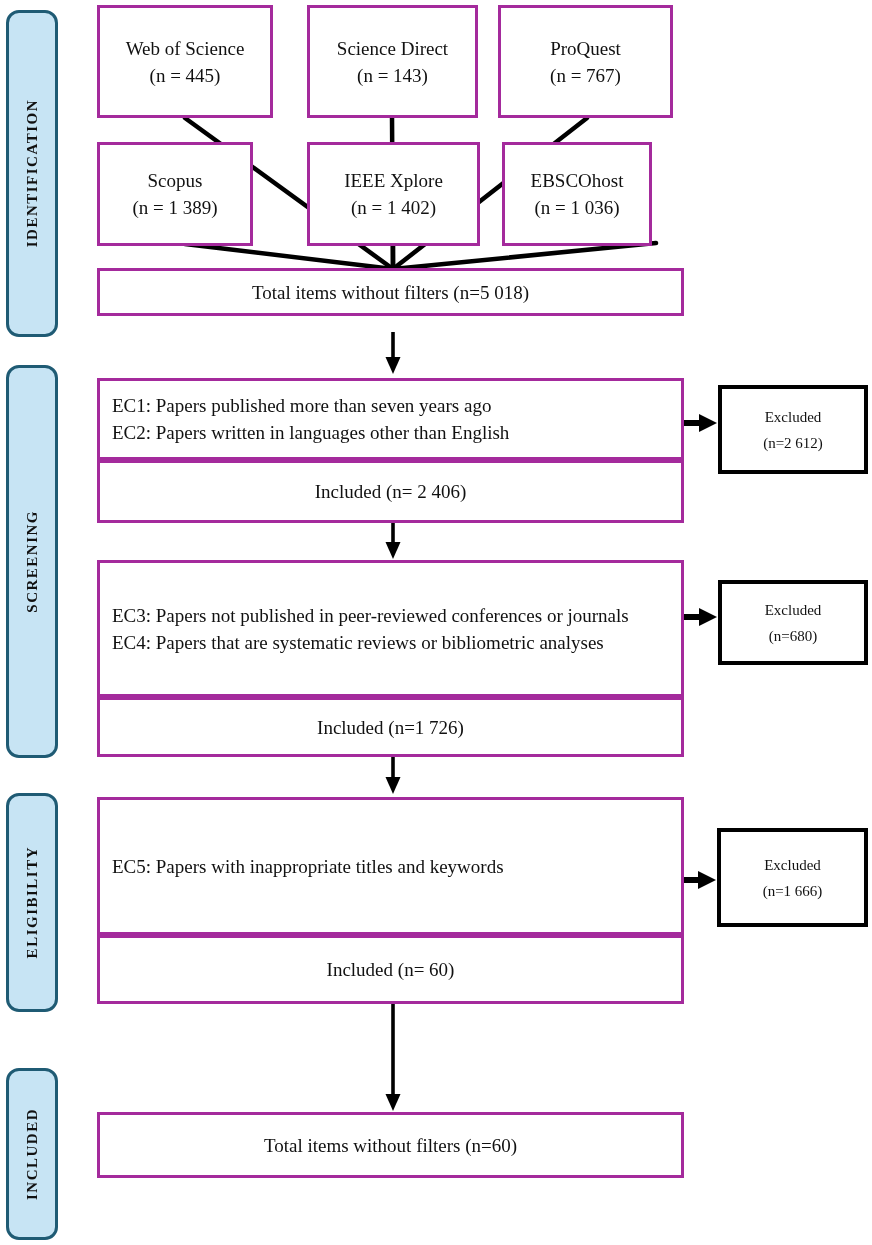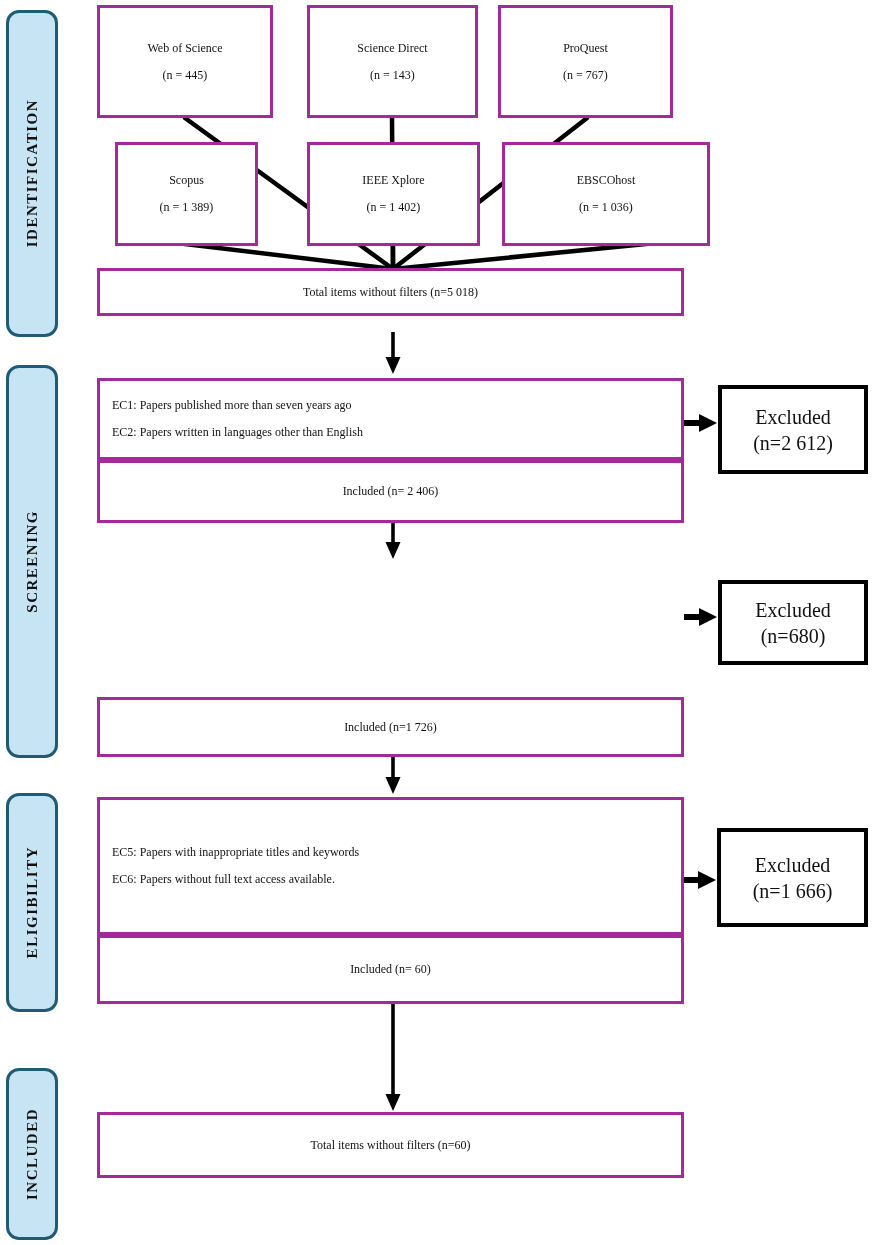--- a/index.html
+++ b/index.html
@@ -19,29 +19,29 @@
 
   svg.connector-layer { position: absolute; left: 0; top: 0; z-index: 0; }
 
   .box {
     position: absolute; z-index: 1;
     background: #ffffff;
     border: 3px solid var(--node-border);
     display: flex; flex-direction: column;
     align-items: center; justify-content: center;
     text-align: center;
-    font-size: 12px; line-height: 27px;
+    font-size: 19px; line-height: 27px;
   }
   .box.criteria {
     align-items: flex-start; text-align: left;
     padding-left: 12px; padding-right: 20px;
   }
   .box.excluded {
     border: 4px solid #000000;
-    font-size: 20px; line-height: 26px;
+    font-size: 15px; line-height: 26px;
   }
 
   .stage {
     position: absolute; left: 6px; width: 52px; z-index: 1;
     background: var(--stage-fill);
     border: 3px solid var(--stage-border);
     border-radius: 13px;
     display: flex; align-items: center; justify-content: center;
   }
   .stage .vtext {
@@ -105,60 +105,63 @@
   </div>
   <div class="box" style="left:307px; top:5px; width:171px; height:113px;">
     <span>Science Direct</span>
     <span>(n = 143)</span>
   </div>
   <div class="box" style="left:498px; top:5px; width:175px; height:113px;">
     <span>ProQuest</span>
     <span>(n = 767)</span>
   </div>
 
-  <div class="box" style="left:97px; top:142px; width:143px; height:104px;margin-left:18px;">
+  <div class="box" style="left:97px; top:142px; width:156px; height:104px;">
     <span>Scopus</span>
     <span>(n = 1 389)</span>
   </div>
   <div class="box" style="left:307px; top:142px; width:173px; height:104px;">
     <span>IEEE Xplore</span>
     <span>(n = 1 402)</span>
   </div>
-  <div class="box" style="left:502px; top:142px; width:208px; height:104px;">
+  <div class="box" style="left:502px; top:142px; width:150px; height:104px;">
     <span>EBSCOhost</span>
     <span>(n = 1 036)</span>
   </div>
 
   <div class="box" style="left:97px; top:268px; width:587px; height:48px;">
     <span>Total items without filters (n=5 018)</span>
   </div>
 
   <div class="box criteria" style="left:97px; top:378px; width:587px; height:82px;">
     <span>EC1: Papers published more than seven years ago</span>
     <span>EC2: Papers written in languages other than English</span>
   </div>
   <div class="box" style="left:97px; top:460px; width:587px; height:63px;">
     <span>Included (n= 2 406)</span>
   </div>
   <div class="box excluded" style="left:718px; top:385px; width:150px; height:89px;">
     <span>Excluded</span>
     <span>(n=2 612)</span>
   </div>
 
+  <div class="box criteria" style="left:97px; top:560px; width:587px; height:137px;">
+    <span>EC3: Papers not published in peer-reviewed conferences or journals</span>
+    <span>EC4: Papers that are systematic reviews or bibliometric analyses</span>
+  </div>
   <div class="box" style="left:97px; top:697px; width:587px; height:60px;">
     <span>Included (n=1 726)</span>
   </div>
   <div class="box excluded" style="left:718px; top:580px; width:150px; height:85px;">
     <span>Excluded</span>
     <span>(n=680)</span>
   </div>
 
   <div class="box criteria" style="left:97px; top:797px; width:587px; height:138px;">
     <span>EC5: Papers with inappropriate titles and keywords</span>
-    <span>EC6: Papers without full text access available.</span>
   </div>
   <div class="box" style="left:97px; top:935px; width:587px; height:69px;">
     <span>Included (n= 60)</span>
   </div>
   <div class="box excluded" style="left:717px; top:828px; width:151px; height:99px;">
     <span>Excluded</span>
     <span>(n=1 666)</span>
   </div>
 
   <div class="box" style="left:97px; top:1112px; width:587px; height:66px;font-family:Liberation Serif, serif;">

